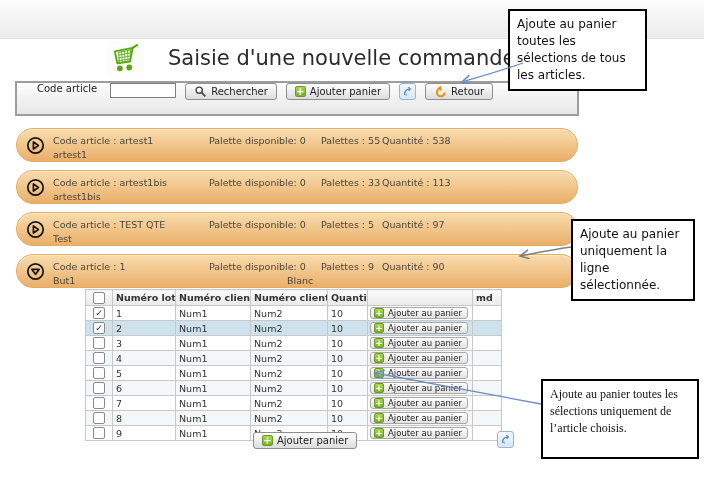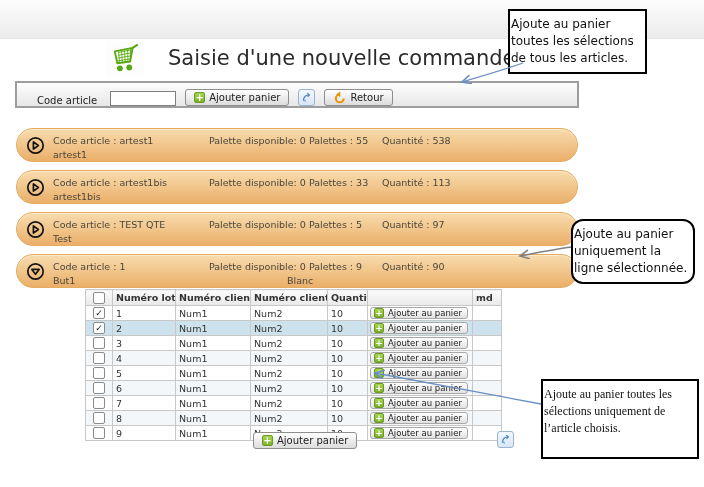--- a/index.html
+++ b/index.html
@@ -7,44 +7,44 @@
        font-family:"DejaVu Sans","Liberation Sans",sans-serif;color:#333;}
 
   
   .band{position:absolute;left:0;top:40;width:704px;height:38px;
         background:linear-gradient(#fcfcfc,#ececec);border-bottom:1px solid #e2e2e2;}
   .cartbox{position:absolute;left:106px;top:41px;width:38px;height:36px;background:#fdfdfd;
            display:flex;align-items:center;justify-content:center;}
   .title{position:absolute;left:168px;top:46px;font-size:21px;color:#2b2b2b;white-space:nowrap;}
 
   
-  .toolbar{position:absolute;left:15px;top:81px;width:564px;height:27px;box-sizing:border-box;
+  .toolbar{position:absolute;left:15px;top:81px;width:564px;height:35px;box-sizing:border-box;
            border:2px solid #9d9d9d;background:linear-gradient(#fdfdfd,#e7e7e7);
-           display:flex;align-items:flex-end;gap:9px;padding:0 6px 0 20px;}
+           display:flex;align-items:flex-start;gap:9px;padding:0 6px 0 20px;}
   .tblabel{font-size:10px;color:#222;margin-right:4px;}
   .tbinput{width:60px;height:13px;border:1px solid #7f7f7f;background:#fff;font-size:10px;padding:0 2px;}
   .btn{display:inline-flex;align-items:center;gap:4px;height:17px;padding:0 8px;
        border:1px solid #8e8e8e;border-radius:3px;background:linear-gradient(#ffffff,#dcdcdc);
        font-size:10px;color:#222;font-family:inherit;cursor:pointer;white-space:nowrap;}
   .btn.disabled{color:#b3b3b3;border-color:#c9c9c9;background:linear-gradient(#fafafa,#efefef);}
   .btn.sq{padding:0 2px;width:17px;justify-content:center;background:linear-gradient(#f2f8ff,#d8e6f4);border-color:#9ab4cf;}
   .plus{display:inline-block;width:11px;height:11px;border-radius:2px;border:1px solid #699b24;
         background:linear-gradient(#a9d551,#7bb02c);color:#fff;font-weight:bold;font-size:10px;
         line-height:10px;text-align:center;box-sizing:border-box;}
 
   
   #articles{position:absolute;left:16px;top:128px;width:562px;}
   .bar{position:relative;height:34px;margin-bottom:8px;border-radius:17px;
        background:linear-gradient(#f8dcae,#eaaf69);border:1px solid #e5ab60;
        box-shadow:inset 0 1px 0 #fbe9c9;box-sizing:border-box;font-size:9.5px;color:#4b463c;}
   .bar .f{position:absolute;white-space:nowrap;}
   .bar .xicon{position:absolute;left:9px;top:7px;width:19px;height:19px;}
   .bar .code{left:36px;top:6px;}
   .bar .pal{left:192px;top:6px;}
-  .bar .pals{left:292px;top:6px;}
+  .bar .pals{left:304px;top:6px;}
   .bar .qty{left:365px;top:6px;}
   .bar .name{left:36px;top:20px;}
   .bar .extra{left:270px;top:20px;}
 
   
   table.lots{position:absolute;left:85px;top:289px;width:416px;border-collapse:collapse;
              font-size:9.5px;color:#333;table-layout:fixed;}
   table.lots th,table.lots td{border:1px solid #c8c8c8;padding:0 3px;height:14px;
              text-align:left;font-weight:normal;overflow:hidden;white-space:nowrap;}
   table.lots th{background:linear-gradient(#fbfbfb,#e9e9e9);height:15px;color:#333;font-weight:bold;}
@@ -57,24 +57,24 @@
   .rowbtn{display:inline-flex;align-items:center;gap:4px;width:98px;height:12px;padding:0 3px;
           border:1px solid #a8a8a8;border-radius:3px;background:linear-gradient(#fefefe,#e2e2e2);
           font-size:8.5px;color:#222;font-family:inherit;cursor:pointer;white-space:nowrap;}
   .rowbtn .plus{width:10px;height:10px;font-size:9px;line-height:9px;}
 
   
   #footer-add{position:absolute;left:253px;top:432px;height:17px;}
   #footer-copy{position:absolute;left:497px;top:431px;height:17px;}
 
   
-  .callout{position:absolute;background:#fff;border:2px solid #000;padding:5px 1px;
+  .callout{position:absolute;background:#fff;border:2px solid #000;padding:5px 7px;
            font-size:12px;line-height:1.42;color:#111;box-sizing:border-box;z-index:5;}
   #c1{left:508px;top:9px;width:139px;min-height:59px;}
-  #c2{left:571px;top:219px;width:124px;min-height:57px;border-radius:12px;}
+  #c2{left:571px;top:219px;width:124px;min-height:57px;}
   #c3{left:541px;top:379px;width:158px;min-height:80px;font-family:Liberation Serif, serif;}
 
   #arrows{position:absolute;left:0;top:0;width:704px;height:487px;pointer-events:none;z-index:6;}
 </style>
 </head>
 <body>
 
 <div class="band">
   <div class="cartbox">
     <svg width="34" height="34" viewBox="0 0 40 40">
@@ -95,20 +95,27 @@
       <circle cx="25" cy="30" r="3.4" fill="#56a80e"></circle>
     </svg>
   </div>
   <div class="title">Saisie d'une nouvelle commande</div>
 </div>
 
 <div class="toolbar">
   <span class="tblabel">Code article</span>
   <input class="tbinput" value="" style="">
   <button class="btn">
+    <svg width="13" height="13" viewBox="0 0 14 14">
+      <circle cx="5.6" cy="5.6" r="3.3" fill="#fff" stroke="#444" stroke-width="1.5"></circle>
+      <line x1="8.2" y1="8.2" x2="12.2" y2="12.2" stroke="#444" stroke-width="1.8"></line>
+    </svg>
+    <span>Rechercher</span>
+  </button>
+  <button class="btn">
     <span class="plus">+</span>
     <span>Ajouter panier</span>
   </button>
   <button class="btn sq">
     <svg width="13" height="13" viewBox="0 0 14 14">
       <path d="M1.8 10 L6.2 10 L6.2 13 Z" fill="#7fb2e5"></path>
       <path d="M3.2 11 C3.2 6 6 3.6 10.8 3.6" stroke="#4d7ebf" fill="none" stroke-width="1.4"></path>
       <path d="M10.8 3.6 L8 1.6 M10.8 3.6 L8.4 6.2" stroke="#4d7ebf" fill="none" stroke-width="1.4"></path>
     </svg>
   </button>

